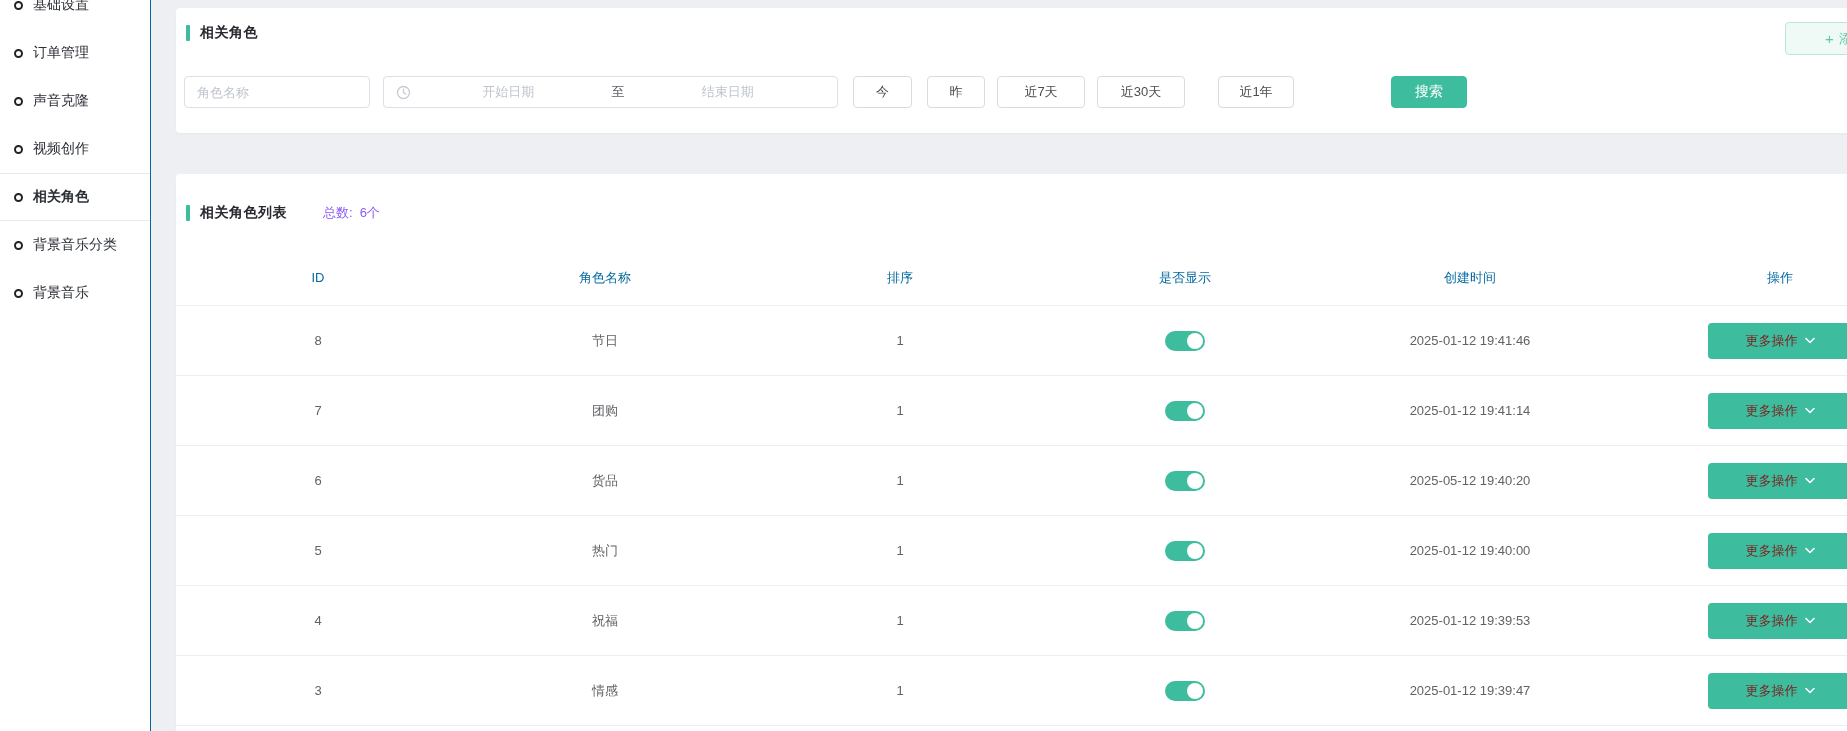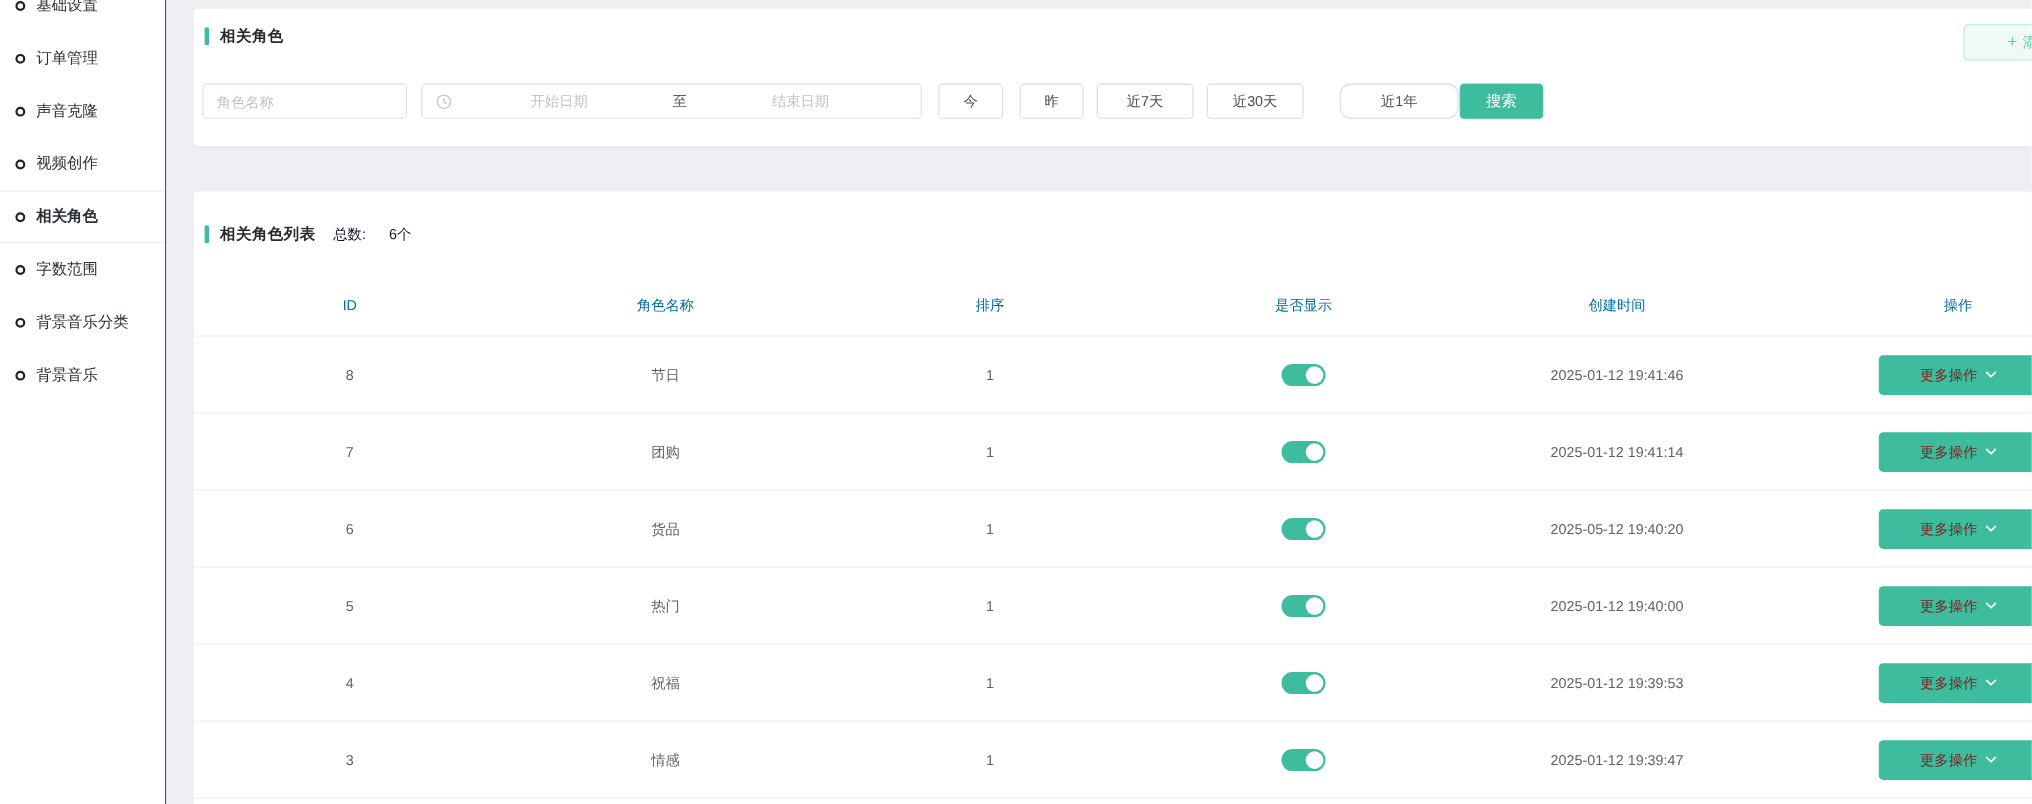--- a/index.html
+++ b/index.html
@@ -34,21 +34,21 @@
     box-shadow:0 1px 2px rgba(0,0,0,0.03);
   }
   .card.filter { left:176px; top:8px;  width:1784px; height:125px; }
   .card.table  { left:176px; top:174px; width:1784px; height:600px; }
 
   .sec-head { position:absolute; left:10px; display:flex; align-items:center; gap:10px; height:30px; }
   .card.filter .sec-head { top:10px; }
   .card.table  .sec-head { top:24px; }
   .accent-bar { width:4px; height:16px; background:#3dbd9d; border-radius:1px; }
   .sec-title  { font-size:14px; font-weight:bold; color:#27292e; letter-spacing:.5px; }
-  .total-wrap { margin-left:6px; font-size:13px; color:#0f172a; display:flex; gap:21px; }
+  .total-wrap { margin-left:26px; font-size:13px; color:#8b5cf6; display:flex; gap:7px; }
 
   
   .f-item { position:absolute; top:68px; height:32px; }
   .text-input {
     border:1px solid #dcdfe6; border-radius:4px; background:#fff;
     font-size:13px; color:#303133; padding:0 12px; outline:none; height:32px;
     font-family:inherit;
   }
   .text-input::placeholder { color:#bfc4cc; }
   .daterange {
@@ -126,24 +126,20 @@
       <div class="side-item">
         <span class="dot"></span>
         <span>视频创作</span>
       </div>
 
       <div class="side-item active">
         <span class="dot"></span>
         <span>相关角色</span>
       </div>
 
-      <div class="side-item">
-        <span class="dot"></span>
-        <span>字数范围</span>
-      </div>
 
       <div class="side-item">
         <span class="dot"></span>
         <span>背景音乐分类</span>
       </div>
 
       <div class="side-item">
         <span class="dot"></span>
         <span>背景音乐</span>
       </div>
@@ -168,23 +164,23 @@
     </span>
     <span class="ph">开始日期</span>
     <span class="sep">至</span>
     <span class="ph">结束日期</span>
   </div>
 
   <button class="btn" style="left:677px; width:59px;">今</button>
   <button class="btn" style="left:751px; width:58px;">昨</button>
   <button class="btn" style="left:821px; width:88px;">近7天</button>
   <button class="btn" style="left:921px; width:88px;">近30天</button>
-  <button class="btn" style="left:1042px; width:108px;border-radius:10px;">近1年</button>
-
-  <button class="btn btn-primary" style="left:1151px; width:76px;">搜索</button>
+  <button class="btn" style="left:1042px; width:76px;">近1年</button>
+
+  <button class="btn btn-primary" style="left:1215px; width:76px;">搜索</button>
 
   <button class="btn-add">
     <span style="font-size:15px; line-height:1;">+</span>
     <span>添加</span>
   </button>
 </div>
 
 <div class="card table">
   <div class="sec-head">
     <span class="accent-bar"></span>

